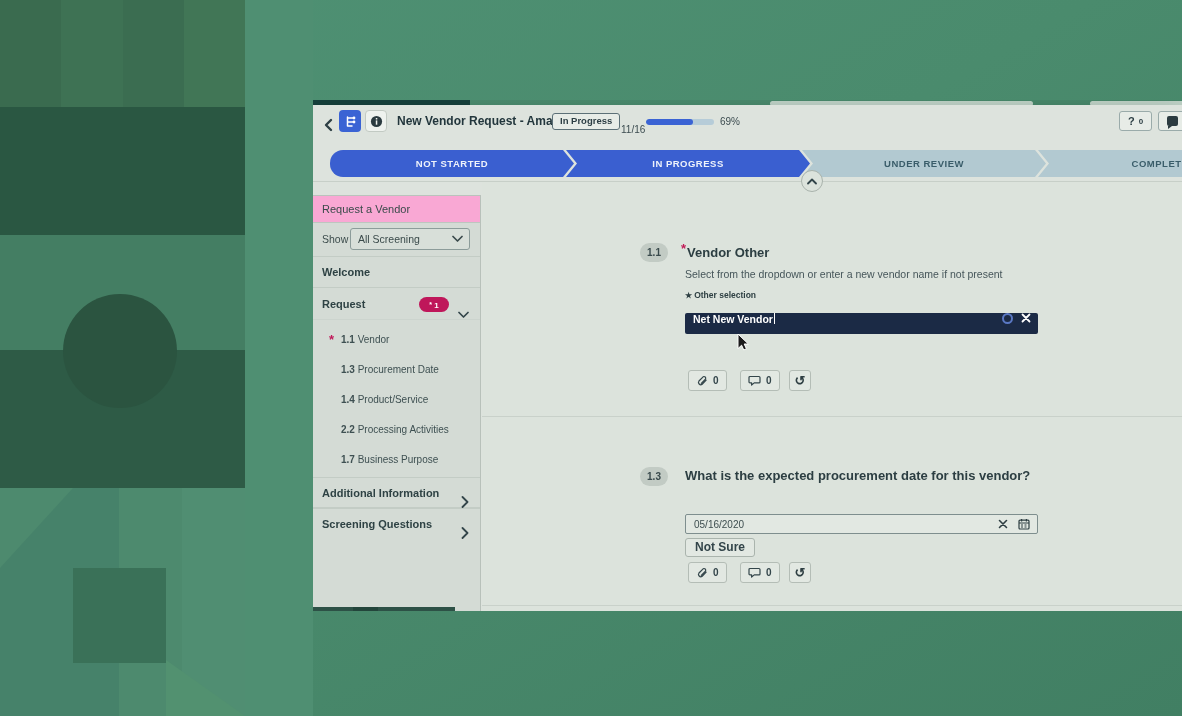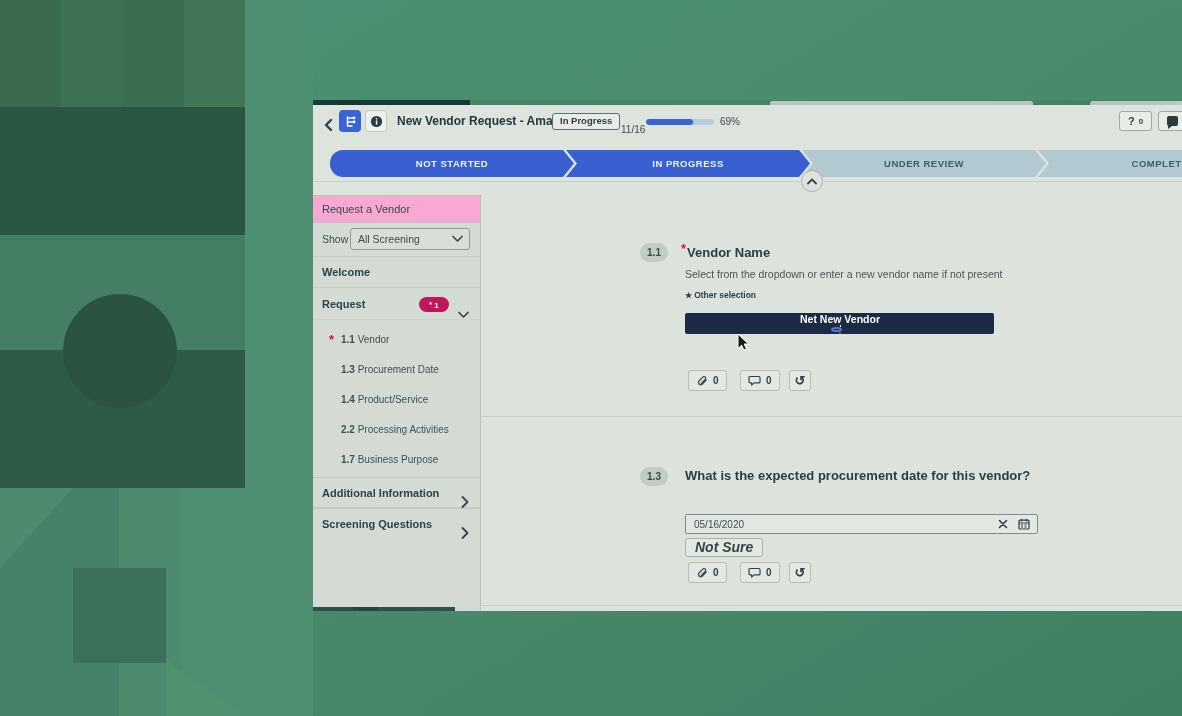--- a/index.html
+++ b/index.html
@@ -78,31 +78,31 @@
   .sb-bottom-sliver { position:absolute; left:0; bottom:0; width:142px; height:4px; background:linear-gradient(90deg,#2d5146 0 28%,#23453b 28% 46%,#2d5146 46% 100%); }
 
   
   .main { position:absolute; left:169px; top:77px; right:0; bottom:0; background:#dce3dc; }
   .q-badge { position:absolute; left:158px; width:28px; height:19px; border-radius:10px; background:#c2cbc4; font-size:10px; font-weight:bold; color:#394a4c; text-align:center; line-height:19px; }
   .q-head { position:absolute; left:199px; font-size:13px; font-weight:bold; color:#2c3e42; }
   .req-star { color:#c11a57; font-size:13px; position:relative; top:-4px; margin-right:1px; }
   .q-sub { position:absolute; left:203px; font-size:10.5px; color:#46565a; }
   .q-other { position:absolute; left:203px; font-size:8.5px; font-weight:bold; color:#2e4043; }
   .q-other .star { font-size:8px; margin-right:2px; }
-  .combo-dark { position:absolute; left:203px; width:309px; height:21px; border-radius:2px; background:#1b2a45; display:flex; align-items:center; padding:0 7px 0 8px;flex-direction:column; }
+  .combo-dark { position:absolute; left:203px; width:353px; height:21px; border-radius:2px; background:#1b2a45; display:flex; align-items:flex-start; padding:0 7px 0 8px; }
   .combo-dark .val { color:#fff; font-size:10.5px; font-weight:bold; }
   .caret { display:inline-block; width:1px; height:11px; background:#fff; margin-left:1px; vertical-align:-2px; }
   .combo-dark .spacer { flex:1; }
   .ring { width:11px; height:11px; border:2px solid #5a78c4; border-radius:50%; margin-right:8px; }
   .mini-btn { position:absolute; height:21px; border:1px solid #b4bdb6; border-radius:3px; background:#e2e8e2; display:flex; align-items:center; justify-content:center; gap:5px; font-size:10px; font-weight:bold; color:#33454a; padding:0 7px; }
   .hist-glyph { font-size:13px; font-weight:bold; color:#2e3e42; line-height:1; }
   .divider-mid { position:absolute; left:0; right:0; height:1px; background:#c9d1ca; }
   .date-input { position:absolute; left:203px; width:353px; height:20px; border:1px solid #7e8e8e; border-radius:2px; background:#e2e8e2; display:flex; align-items:center; padding:0 7px 0 8px; font-size:10px; color:#3e4e50; }
   .date-input .spacer { flex:1; }
-  .notsure-btn { position:absolute; left:203px; height:19px; line-height:17px; padding:0 9px; border:1px solid #aab4ad; border-radius:3px; background:#e2e8e2; font-size:14px; font-weight:bold; color:#33454a;font-style:italic; }
+  .notsure-btn { position:absolute; left:203px; height:19px; line-height:17px; padding:0 9px; border:1px solid #aab4ad; border-radius:3px; background:#e2e8e2; font-size:12px; font-weight:bold; color:#33454a; }
   .cursor-arrow { position:absolute; left:255px; top:152px; z-index:9; }
 </style>
 </head>
 <body>
 
 <div class="bg-shape stripes"></div>
 <div class="bg-shape dark-band"></div>
 <div class="bg-shape mid-teal"></div>
 <div class="bg-shape dark-block"></div>
 <div class="bg-shape bg-circle"></div>
@@ -226,21 +226,21 @@
               <polyline points="1.5,1 6.5,6 1.5,11" fill="none" stroke="#33454a" stroke-width="1.8" stroke-linecap="round" stroke-linejoin="round"></polyline>
             </svg></span>
       </div>
       <div class="sb-bottom-sliver"></div>
     </div>
 
     <div class="main">
 
       <div class="q-badge" style="top:61px;">1.1</div>
       <div class="q-head" style="top:63px;">
-        <span class="req-star">*</span><span>Vendor Name</span>
+        <span class="req-star">*</span><span>Vendor Other</span>
       </div>
       <div class="q-sub" style="top:86px;">Select from the dropdown or enter a new vendor name if not present</div>
       <div class="q-other" style="top:108px;">
         <span class="star">★</span><span>Other selection</span>
       </div>
 
       <div class="combo-dark" style="top:131px;">
         <span class="val">Net New Vendor</span>
           <span class="caret"></span>
         <span class="spacer"></span>

